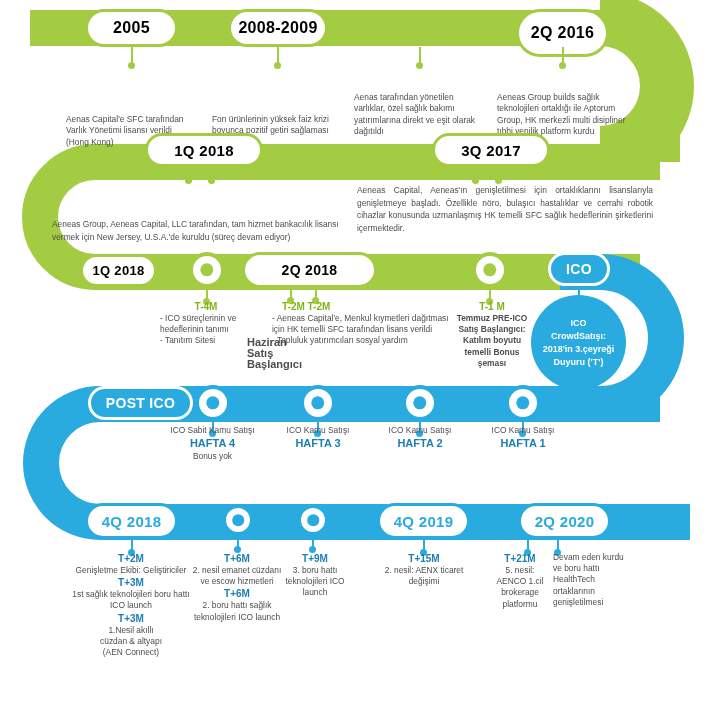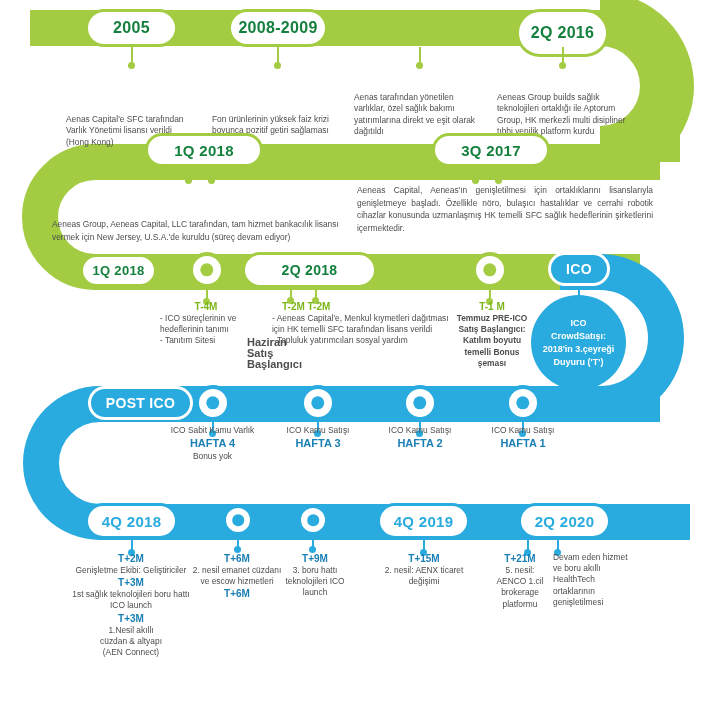--- a/index.html
+++ b/index.html
@@ -42,21 +42,21 @@
     border-radius: 30px;
     display: flex;
     align-items: center;
     justify-content: center;
     font-weight: bold;
     letter-spacing: 0.3px;
     white-space: nowrap;
   }
   .pill.green {
     border: 3px solid #a3cc43;
-    color: #15803d;
+    color: #000000;
   }
   .pill.blue {
     border: 3px solid #2aabdf;
     color: #2aabdf;
   }
   .pill.solid-blue {
     background: #2aabdf;
     border: 3px solid #ffffff;
     color: #ffffff;
   }
@@ -300,21 +300,21 @@
     <div class="pill solid-blue" style="left:88px; top:386px; width:105px; height:34px; font-size:14px;">
       <span>POST ICO</span>
     </div>
 
     <div class="node blue" style="left:195px; top:385px; width:36px; height:36px;">
       <span class="core"></span>
     </div>
     <div class="stem blue" style="left:212px; top:421px; height:11px;"></div>
     <div class="bulletdot blue" style="left:209px; top:430px;"></div>
     <div class="hafta" style="left:155px; top:425px; width:115px;">
-      <div>ICO Sabit Kamu Varlık</div>
+      <div>ICO Sabit Kamu Satışı</div>
       <div class="week">HAFTA 4</div>
       <div>Bonus yok</div>
     </div>
 
     <div class="node blue" style="left:300px; top:385px; width:36px; height:36px;">
       <span class="core"></span>
     </div>
     <div class="stem blue" style="left:317px; top:421px; height:11px;"></div>
     <div class="bulletdot blue" style="left:314px; top:430px;"></div>
     <div class="hafta" style="left:276px; top:425px; width:84px;">
@@ -358,20 +358,21 @@
 
     <div class="node blue" style="left:222px; top:504px; width:32px; height:32px;">
       <span class="core"></span>
     </div>
     <div class="stem blue" style="left:237px; top:536px; height:12px;"></div>
     <div class="bulletdot blue" style="left:234px; top:546px;"></div>
     <div class="milestone" style="left:188px; top:552px; width:98px;">
       <div class="tag blue">T+6M</div>
       <div class="body">2. nesil emanet cüzdanı ve escow hizmetleri</div>
       <div class="tag blue">T+6M</div>
+      <div class="body">2. boru hattı sağlık teknolojileri ICO launch</div>
     </div>
 
     <div class="node blue" style="left:297px; top:504px; width:32px; height:32px;">
       <span class="core"></span>
     </div>
     <div class="stem blue" style="left:312px; top:536px; height:12px;"></div>
     <div class="bulletdot blue" style="left:309px; top:546px;"></div>
     <div class="milestone" style="left:282px; top:552px; width:66px;">
       <div class="tag blue">T+9M</div>
       <div class="body">3. boru hattı teknolojileri ICO launch</div>
@@ -392,17 +393,17 @@
     </div>
     <div class="stem blue" style="left:527px; top:539px; height:12px;"></div>
     <div class="bulletdot blue" style="left:524px; top:549px;"></div>
     <div class="stem blue" style="left:557px; top:539px; height:12px;"></div>
     <div class="bulletdot blue" style="left:554px; top:549px;"></div>
     <div class="milestone" style="left:490px; top:552px; width:60px;">
       <div class="tag blue">T+21M</div>
       <div class="body">5. nesil: AENCO 1.cil brokerage platformu</div>
     </div>
     <div class="milestone" style="left:553px; top:552px; width:78px;">
-      <div class="body left">Devam eden hizmet ve boru akıllı HealthTech ortaklarının genişletilmesi</div>
+      <div class="body left">Devam eden kurdu ve boru hattı HealthTech ortaklarının genişletilmesi</div>
     </div>
 
   </div>
 </div>
 
 </body></html>

